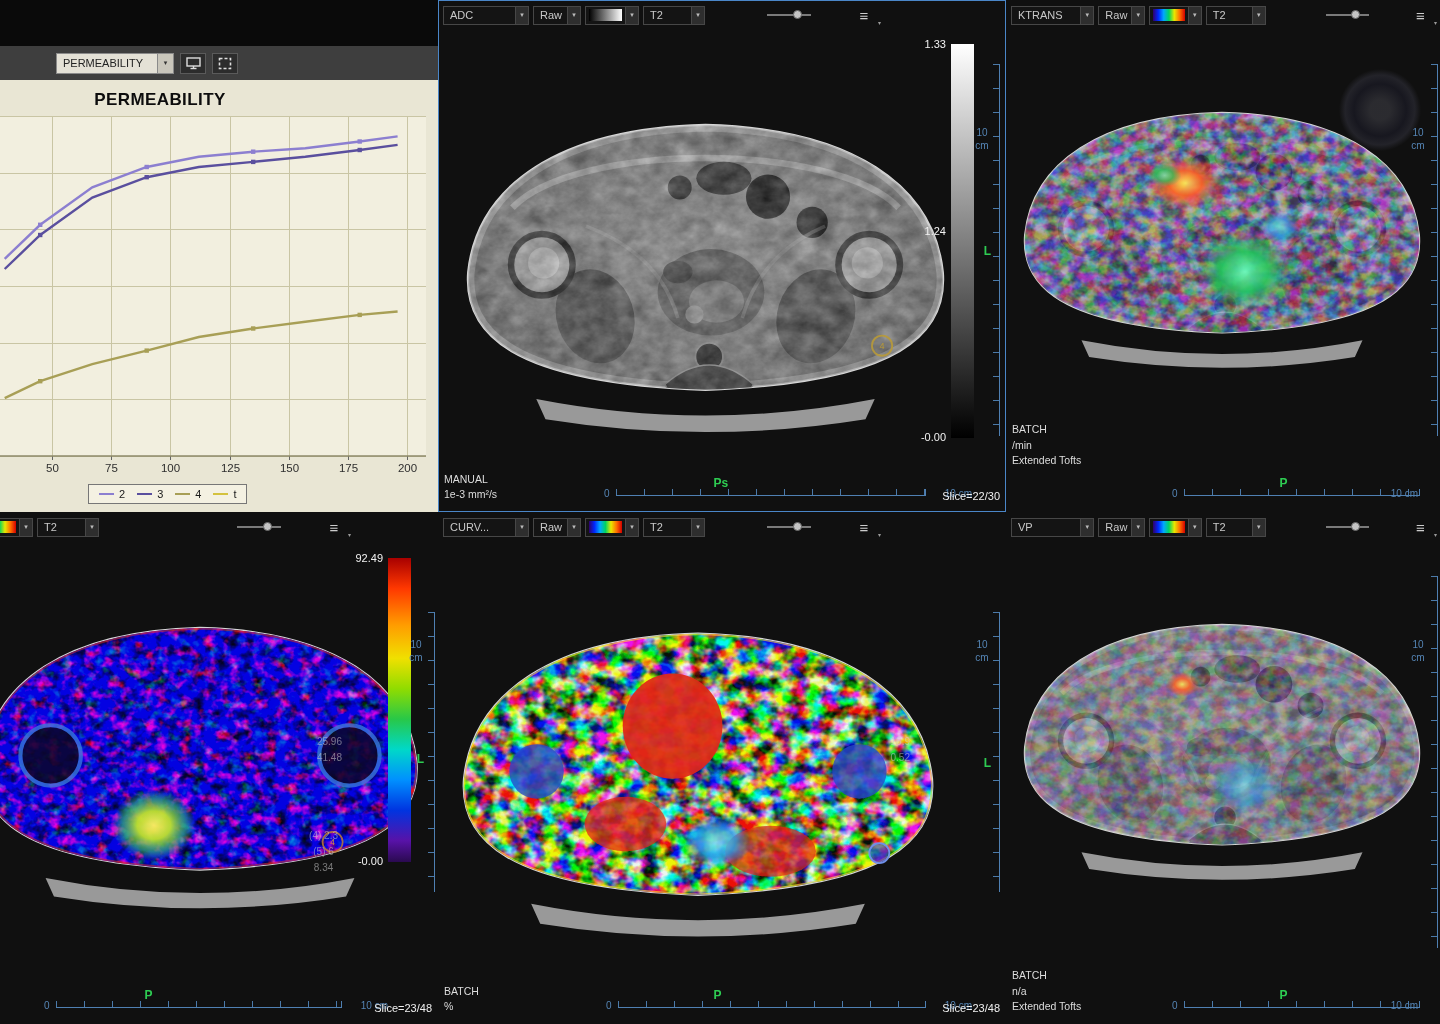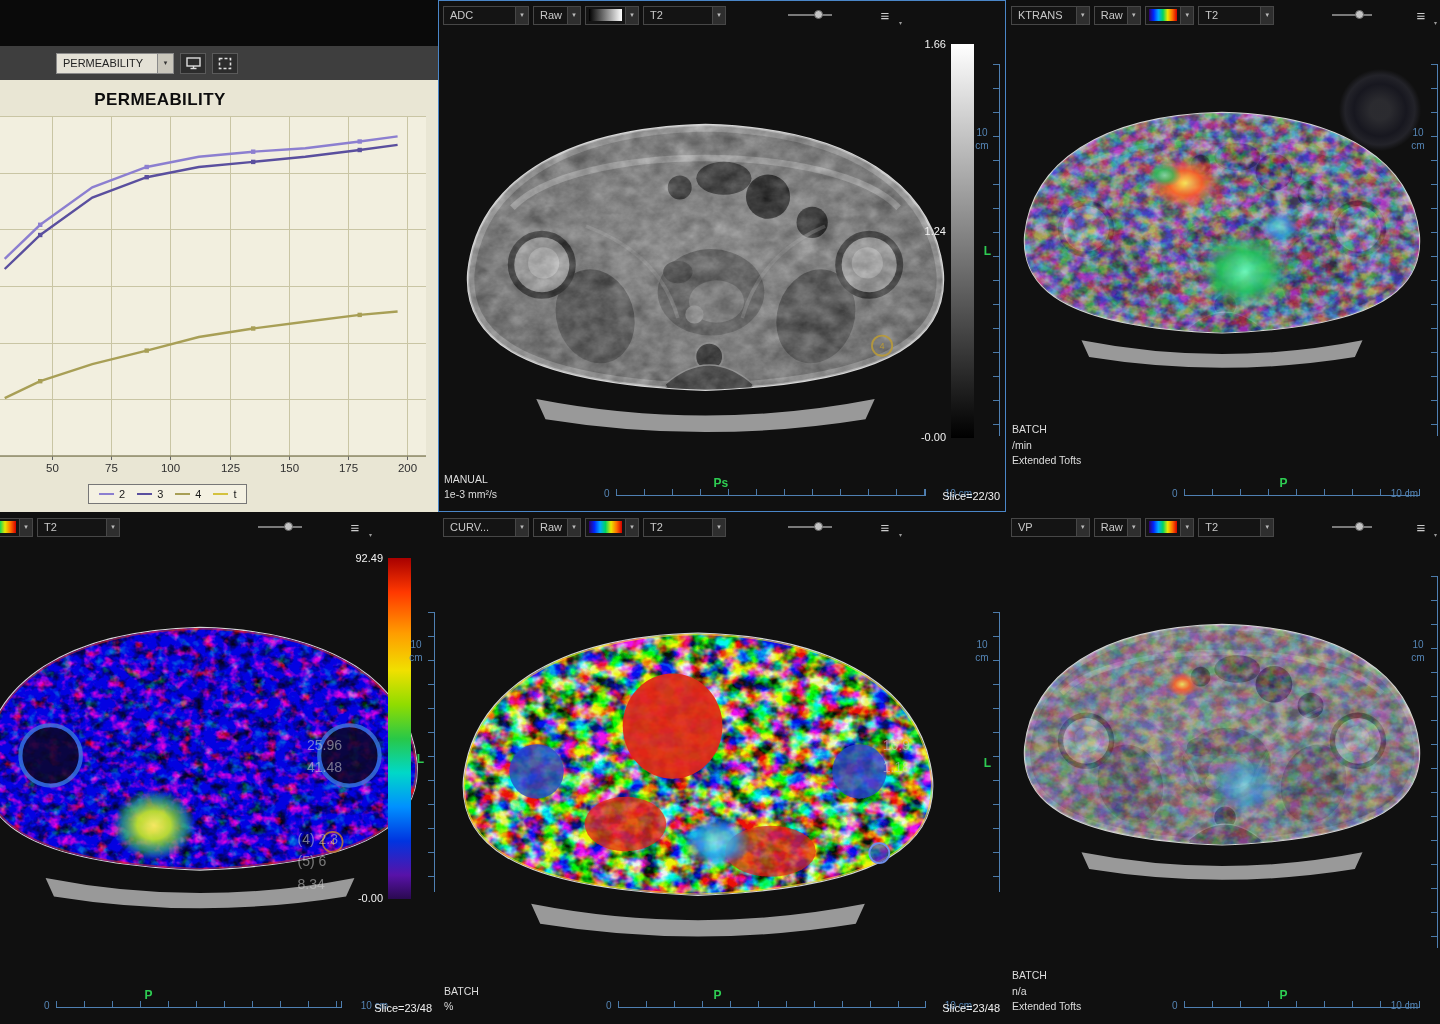--- a/index.html
+++ b/index.html
@@ -5,21 +5,21 @@
 *{margin:0;padding:0;box-sizing:border-box}
 html,body{background:#000;font-family:"Liberation Sans",sans-serif}
 .app{position:relative;width:1440px;height:1024px;display:grid;grid-template-columns:438px 568px 434px;grid-template-rows:512px 512px;background:#000;overflow:hidden}
 .panel{position:relative;overflow:hidden}
 .vp{background:#101010}
 .vp.selected{outline:1px solid #4a86c8;outline-offset:-1px}
 .vp-toolbar{position:absolute;top:5px;left:5px;right:5px;height:20px;display:flex;align-items:center;gap:4px;z-index:6}
 .dd{height:19px;background:#141414;border:1px solid #474747;display:flex;align-items:center;color:#c9c9c9;font-size:11px;cursor:pointer}
 .dd-label{padding:0 4px 0 6px;flex:1;white-space:nowrap;overflow:hidden}
 .dd-arr{width:13px;align-self:stretch;background:#2e2e2e;border-left:1px solid #474747;display:flex;align-items:center;justify-content:center;font-size:7px;color:#bbb}
-.dd-map{width:86px}.dd-raw{width:48px}.dd-cmap{width:54px}.dd-t2{width:83px}
+.dd-map{width:86px}.dd-raw{width:48px}.dd-cmap{width:54px}.dd-t2{width:62px}
 .swatch{flex:1;height:12px;margin:0 3px}
 .swatch-gray{background:linear-gradient(90deg,#000,#fff)}
 .swatch-jet{background:linear-gradient(90deg,#30006a,#0028ff,#00a8ff,#00d460,#e8e800,#ff7000,#d40000)}
 .sp54{width:54px}.sp34{width:34px}.sp130{width:130px}.spfill{flex:1}
 .slider{position:relative;width:44px;height:2px;background:#7a7a7a;cursor:pointer}
 .knob{position:absolute;left:58%;top:-4px;width:9px;height:9px;border-radius:50%;background:#c4c4c4;border:1px solid #666}
 .menu-btn{position:relative;width:22px;height:18px;display:flex;align-items:center;justify-content:center;color:#ccc;cursor:pointer}
 .menu-glyph{font-size:15px;line-height:1}
 .menu-caret{position:absolute;right:-6px;bottom:-2px;font-size:6px;color:#999}
 .mri{position:absolute}
@@ -30,21 +30,21 @@
 .hruler{position:absolute;height:7px;border-bottom:1px solid #4f80b2;background:repeating-linear-gradient(90deg,rgba(79,128,178,.95) 0 1px,transparent 1px 28px)}
 .hruler::after{content:"";position:absolute;right:0;bottom:-1px;width:1px;height:7px;background:#4f80b2}
 .hr0{position:absolute;left:-12px;bottom:-4px;color:#5585b5;font-size:10px}
 .hrend{position:absolute;right:-46px;bottom:-4px;color:#5585b5;font-size:10px;white-space:nowrap}
 .vruler{position:absolute;width:7px;border-right:1px solid #4f80b2;background:repeating-linear-gradient(180deg,rgba(79,128,178,.95) 0 1px,transparent 1px 24px)}
 .vr-lab{position:absolute;width:20px;color:#5585b5;font-size:10px;line-height:1.3;text-align:center}
 .orient{position:absolute;color:#2ecc52;font-size:12px;font-weight:bold}
 .corner-tl{position:absolute;left:6px;bottom:10px;color:#ddd;font-size:10.5px;line-height:1.45}
 .corner-br{position:absolute;right:6px;bottom:10px;color:#f0f0f0;font-size:11px}
 .batch{position:absolute;color:#ddd;font-size:10.5px;line-height:1.45}
-.stats{position:absolute;color:#cfcfcf;font-size:14px;line-height:1.6;opacity:.55;text-align:left}
+.stats{position:absolute;color:#cfcfcf;font-size:10px;line-height:1.6;opacity:.55;text-align:center}
 .flare{position:absolute;width:88px;height:88px;border-radius:50%;background:radial-gradient(circle,rgba(140,140,160,.22) 0 16%,rgba(25,25,35,.8) 42%,rgba(70,70,88,.35) 56%,rgba(0,0,0,0) 66%)}
 .roi-num{font-family:"Liberation Sans",sans-serif;font-size:10px;text-anchor:middle}
 
 .chart-panel{background:#e9e6d4;display:flex;flex-direction:column}
 .chart-topstrip{height:46px;background:#0a0a0a}
 .chart-toolbar{height:34px;background:#3e3e3e;display:flex;align-items:center;gap:6px;padding-left:56px}
 .classic-dd{height:21px;min-width:118px;background:#e4e1d6;border:1px solid #8a8a8a;display:flex;align-items:center;justify-content:space-between;font-size:11px;color:#222;cursor:pointer}
 .classic-dd .lab{padding:0 6px;white-space:nowrap}
 .classic-dd .arr{width:16px;align-self:stretch;background:#c9c6bb;border-left:1px solid #8a8a8a;display:flex;align-items:center;justify-content:center;font-size:7px;color:#333}
 .icon-btn{width:26px;height:21px;background:#2c2c2c;border:1px solid #5a5a5a;display:flex;align-items:center;justify-content:center;cursor:pointer}
@@ -252,21 +252,21 @@
       <div class="spfill"></div>
     </div>
     <svg class="mri" style="left:10px;top:42px;width:515px;height:405px" viewBox="0 0 560 440">
       <use href="#anatGray"></use>
       <g>
           <circle cx="472" cy="330" r="11" fill="none" stroke="#b89a38" stroke-width="2" opacity="0.9"></circle>
           <text x="472" y="334" class="roi-num" fill="#b89a38">4</text>
         </g>
     </svg>
     <div class="colorbar cb-gray" style="right:32px;top:44px;height:394px">
-      <span class="cb-lab" style="top:-6px">1.66</span>
+      <span class="cb-lab" style="top:-6px">1.33</span>
       <span class="cb-lab" style="top:46%">1.24</span>
       <span class="cb-lab" style="bottom:-5px">-0.00</span>
     </div>
     <div class="vruler" style="right:6px;top:64px;height:372px"></div>
     <div class="vr-lab" style="right:14px;top:126px">10 cm</div>
     <div class="orient" style="right:15px;top:244px">L</div>
     <div class="hruler" style="left:178px;right:80px;bottom:16px">
       <span class="hr0">0</span>
       <span class="hrend">10 cm</span>
     </div>
@@ -364,21 +364,21 @@
         <circle cx="102" cy="242" r="36" fill="none" stroke="#3878d8" stroke-width="5" opacity="0.8"></circle>
         <circle cx="458" cy="242" r="36" fill="none" stroke="#3878d8" stroke-width="5" opacity="0.8"></circle>
         <ellipse cx="225" cy="325" rx="50" ry="42" fill="url(#gHotspot)" opacity="0.95"></ellipse>
         <use href="#bodyShape" fill="none" stroke="#d83020" stroke-width="4" opacity="0.55"></use>
       </g>
       <g>
           <circle cx="438" cy="345" r="12" fill="none" stroke="#c07c30" stroke-width="2" opacity="0.85"></circle>
           <text x="438" y="349" class="roi-num" fill="#c89040">4</text>
         </g>
     </svg>
-    <div class="colorbar cb-jet" style="right:27px;top:46px;height:341px">
+    <div class="colorbar cb-jet" style="right:27px;top:46px;height:304px">
       <span class="cb-lab" style="top:-6px">92.49</span>
       <span class="cb-lab" style="bottom:-5px">-0.00</span>
     </div>
     <div class="vruler" style="right:3px;top:100px;height:280px"></div>
     <div class="vr-lab" style="right:12px;top:126px">10 cm</div>
     <div class="orient" style="right:14px;top:240px">L</div>
     <div class="stats" style="right:96px;top:222px">
       <div>25.96</div>
       <div>41.48</div>
     </div>
@@ -439,21 +439,21 @@
       </g>
       <g>
           <circle cx="480" cy="332" r="11" fill="#2838a8" fill-opacity="0.6" stroke="#6f8fe8" stroke-width="2"></circle>
         </g>
     </svg>
     <div class="vruler" style="right:6px;top:100px;height:280px"></div>
     <div class="vr-lab" style="right:14px;top:126px">10 cm</div>
     <div class="orient" style="right:15px;top:244px">L</div>
     <div class="stats" style="right:96px;top:222px">
       <div>16.9</div>
-      <div>1.18</div>
+      <div>0.52</div>
     </div>
     <div class="batch" style="left:6px;bottom:10px">
       <div>BATCH</div>
       <div>%</div>
     </div>
     <div class="hruler" style="left:180px;right:80px;bottom:16px">
       <span class="hr0">0</span>
       <span class="hrend">10 cm</span>
     </div>
     <div class="orient" style="left:48.5%;bottom:22px">P</div>

